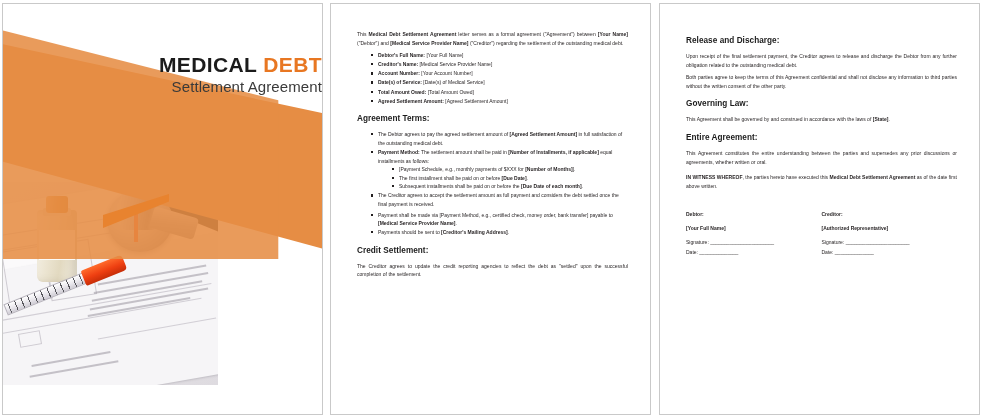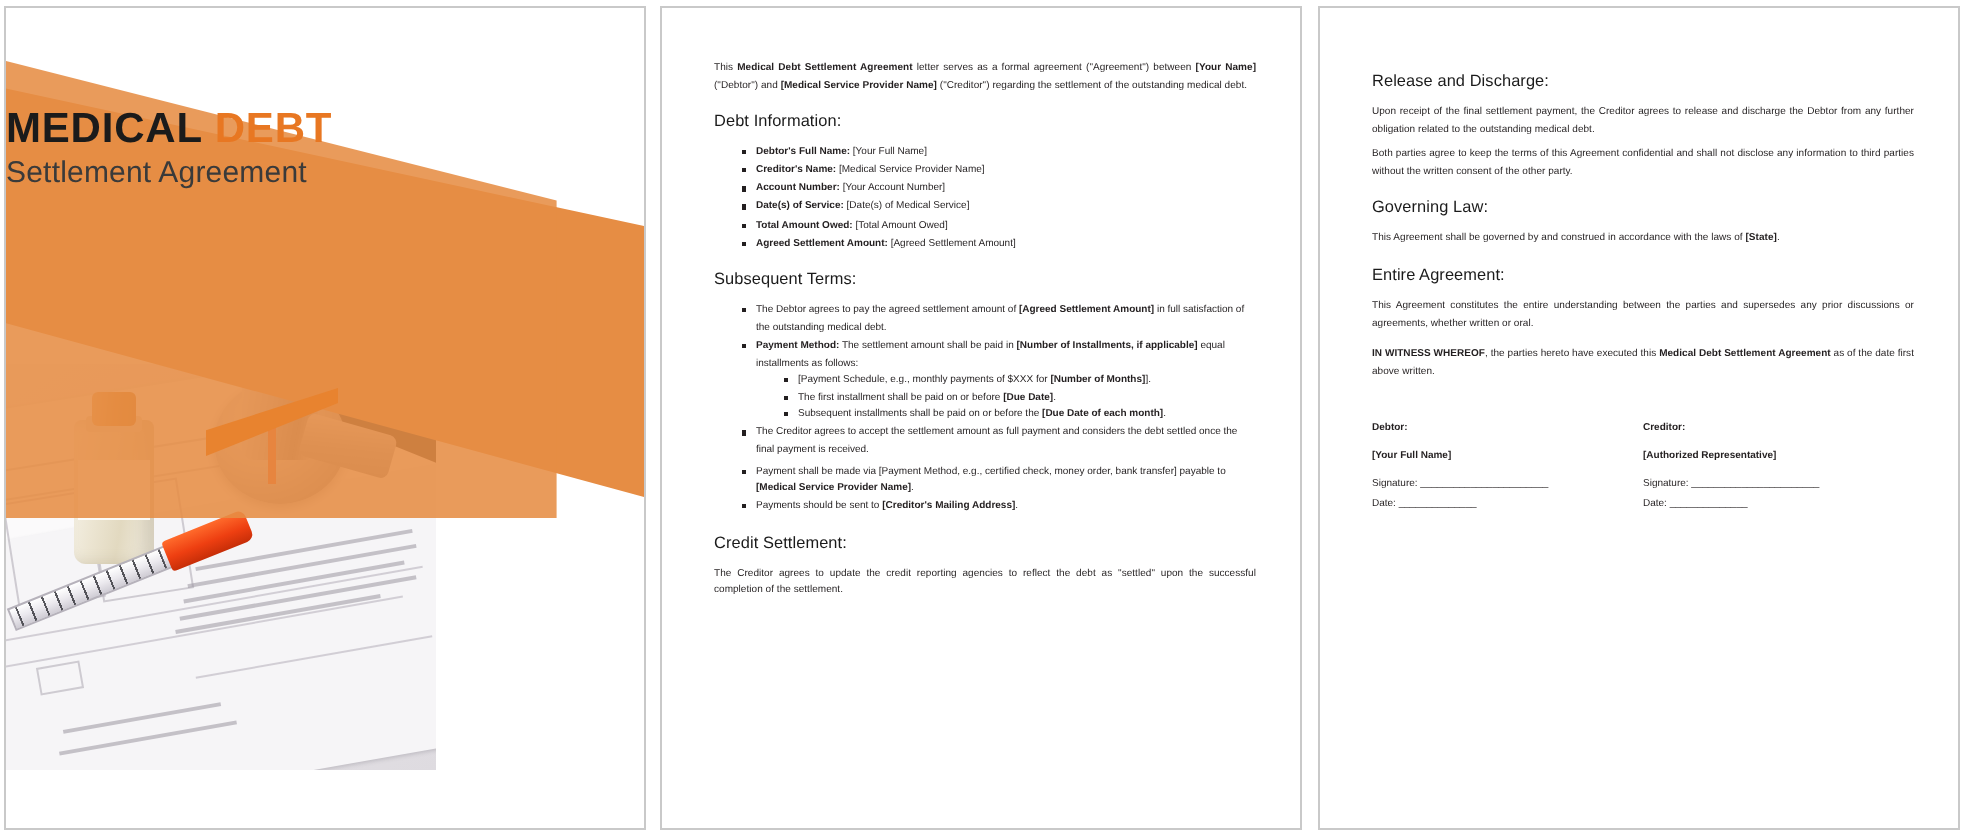--- a/index.html
+++ b/index.html
@@ -31,21 +31,21 @@
   }
   #page-cover  { left: 2px;   top: 3px; width: 321px; height: 412px; }
   #page-two    { left: 330px; top: 3px; width: 321px; height: 412px; }
   #page-three  { left: 659px; top: 3px; width: 321px; height: 412px; }
 
   
   .cover-title-block {
     position: absolute;
     left: 0; top: 50px;
     width: 100%;
-    text-align: left;
+    text-align: right;
     z-index: 6;
     pointer-events: none;
   }
   .cover-title-line1 {
     font-size: 21px;
     font-weight: 700;
     letter-spacing: 0.4px;
     line-height: 1.05;
     color: #1b1b1b;
     white-space: nowrap;
@@ -240,21 +240,21 @@
   .para {
     font-size: 5.0px;
     line-height: 1.72;
     text-align: justify;
     margin: 0 0 4px 0;
     letter-spacing: 0.02px;
   }
   .para b { font-weight: 700; }
   h2.sec {
     font-size: 8.2px;
-    font-weight: 400;
+    font-weight: 700;
     letter-spacing: 0.05px;
     margin: 9px 0 7px 0;
     color: #1b1b1b;
   }
   ul.bullets {
     list-style: none;
     margin: 0 0 2px 0;
     padding: 0 0 0 14px;
   }
   ul.bullets > li {
@@ -377,31 +377,30 @@
       <div class="cover-title-line1"><span>MEDICAL</span> <span class="accent">DEBT</span></div>
       <div class="cover-title-line2">Settlement Agreement</div>
     </div>
   </div>
 
   <div class="page" id="page-two">
     <div class="doc-body">
 
       <p class="para"><span>This </span><b>Medical Debt Settlement Agreement</b><span> letter serves as a formal agreement ("Agreement") between </span><b>[Your Name]</b><span> ("Debtor") and </span><b>[Medical Service Provider Name]</b><span> ("Creditor") regarding the settlement of the outstanding medical debt.</span></p>
 
-      <h2 class="sec">Debt Information:</h2>
       <ul class="bullets">
         <li><b>Debtor's Full Name:</b><span> [Your Full Name]</span></li>
         <li><b>Creditor's Name:</b><span> [Medical Service Provider Name]</span></li>
         <li><b>Account Number:</b><span> [Your Account Number]</span></li>
         <li><b>Date(s) of Service:</b><span> [Date(s) of Medical Service]</span></li>
         <li><b>Total Amount Owed:</b><span> [Total Amount Owed]</span></li>
         <li><b>Agreed Settlement Amount:</b><span> [Agreed Settlement Amount]</span></li>
       </ul>
 
-      <h2 class="sec">Subsequent Terms:</h2>
+      <h2 class="sec">Agreement Terms:</h2>
       <ul class="bullets">
         <li><span>The Debtor agrees to pay the agreed settlement amount of </span><b>[Agreed Settlement Amount]</b><span> in full satisfaction of the outstanding medical debt.</span></li>
         <li><b>Payment Method:</b><span> The settlement amount shall be paid in </span><b>[Number of Installments, if applicable]</b><span> equal installments as follows:</span>
           <ul class="subbullets">
             <li><span>[Payment Schedule, e.g., monthly payments of $XXX for </span><b>[Number of Months]</b><span>].</span></li>
             <li><span>The first installment shall be paid on or before </span><b>[Due Date]</b><span>.</span></li>
             <li><span>Subsequent installments shall be paid on or before the </span><b>[Due Date of each month]</b><span>.</span></li>
           </ul>
         </li>
         <li>The Creditor agrees to accept the settlement amount as full payment and considers the debt settled once the final payment is received.</li>

